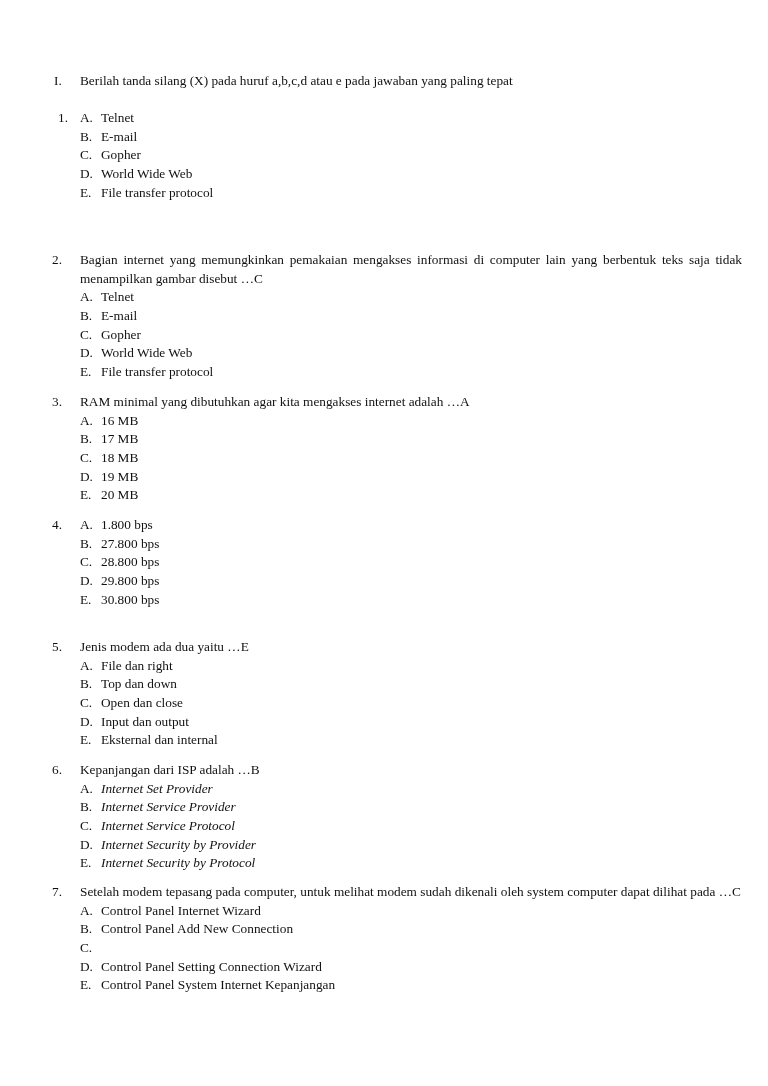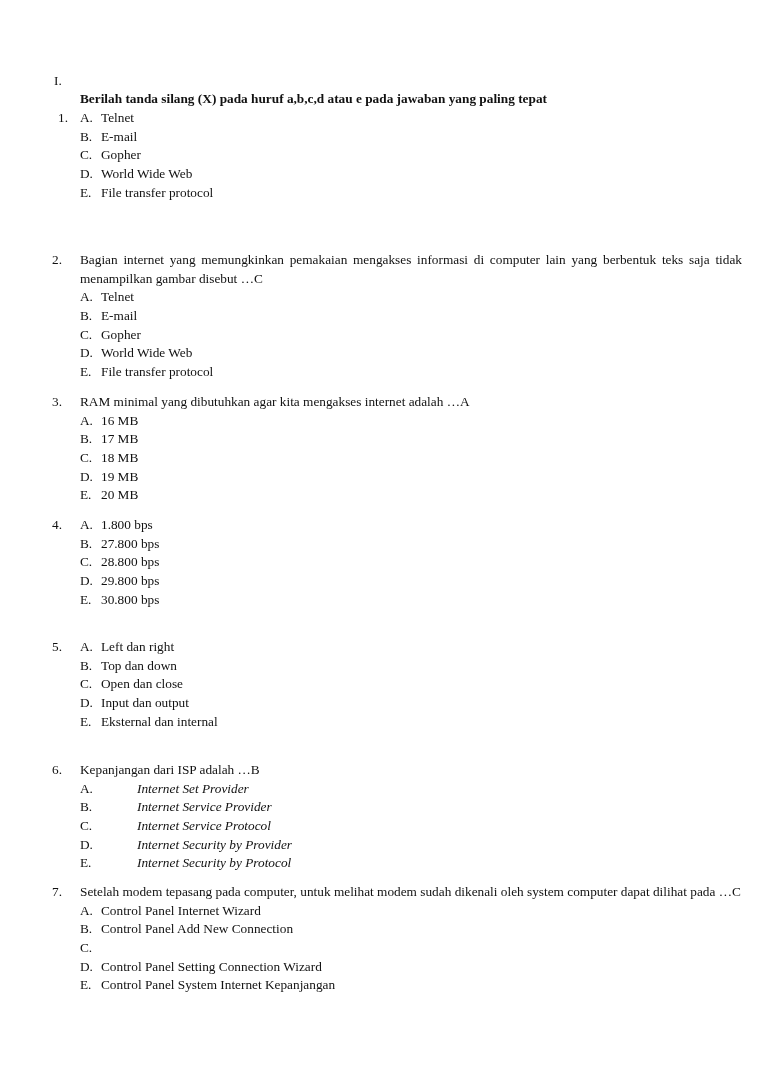--- a/index.html
+++ b/index.html
@@ -1,29 +1,29 @@
 <!DOCTYPE html>
 <html><head>
   <meta charset="utf-8">
   <style>
     html, body { margin: 0; padding: 0; background: #ffffff; }
     body { width: 768px; height: 1086px; position: relative; overflow: hidden;
            font-family: "Liberation Serif", "DejaVu Serif", serif; color: #111; font-size: 13.3px; }
     .page { position: absolute; left: 0; top: 0; width: 768px; height: 1086px; }
     .heading { position: absolute; left: 54px; top: 72px; width: 690px; font-size: 13.3px; line-height: 18px; }
     .heading .roman { position: absolute; left: 0; top: 0; }
-    .heading .htext { position: absolute; left: 26px; top: 0; font-weight: bold; white-space: nowrap; margin-top: 18px; }
+    .heading .htext { position: absolute; left: 26px; top: 0; font-weight: normal; white-space: nowrap; }
     .q { position: absolute; left: 52px; width: 690px; }
     .q .num { position: absolute; left: 0; top: 0; line-height: 18.7px; }
     .q .stem { margin-left: 28px; text-align: justify; line-height: 18.7px; }
     .q .opts { margin: 0; padding: 0; list-style: none; margin-left: 28px; }
     .q .opt { position: relative; line-height: 18.7px; height: 18.7px; white-space: nowrap; }
     .q .opt .letter { position: absolute; left: 0; top: 0; }
     .q .opt .otext { position: absolute; left: 21px; top: 0; }
-    .italic .otext { font-style: italic; margin-left: 36px; }
+    .italic .otext { font-style: italic; }
   </style>
 </head>
 <body>
 
 <div class="page">
 
   <div class="heading">
     <span class="roman">I.</span>
     <span class="htext">Berilah tanda silang (X) pada huruf a,b,c,d atau e pada jawaban yang paling tepat</span>
   </div>
@@ -129,24 +129,25 @@
         </li>
       <li class="opt">
           <span class="letter">E.</span>
           <span class="otext">30.800 bps</span>
         </li>
     </ul>
   </div>
 
   <div class="q" style="top:638px;">
     <span class="num">5.</span>
-    <ul class="opts">
-      <li class="opt">
-          <span class="letter">A.</span>
-          <span class="otext">Left dan right</span>
+    <div class="stem">Jenis modem ada dua yaitu …E</div>
+    <ul class="opts">
+      <li class="opt">
+          <span class="letter">A.</span>
+          <span class="otext">File dan right</span>
         </li>
       <li class="opt">
           <span class="letter">B.</span>
           <span class="otext">Top dan down</span>
         </li>
       <li class="opt">
           <span class="letter">C.</span>
           <span class="otext">Open dan close</span>
         </li>
       <li class="opt">

